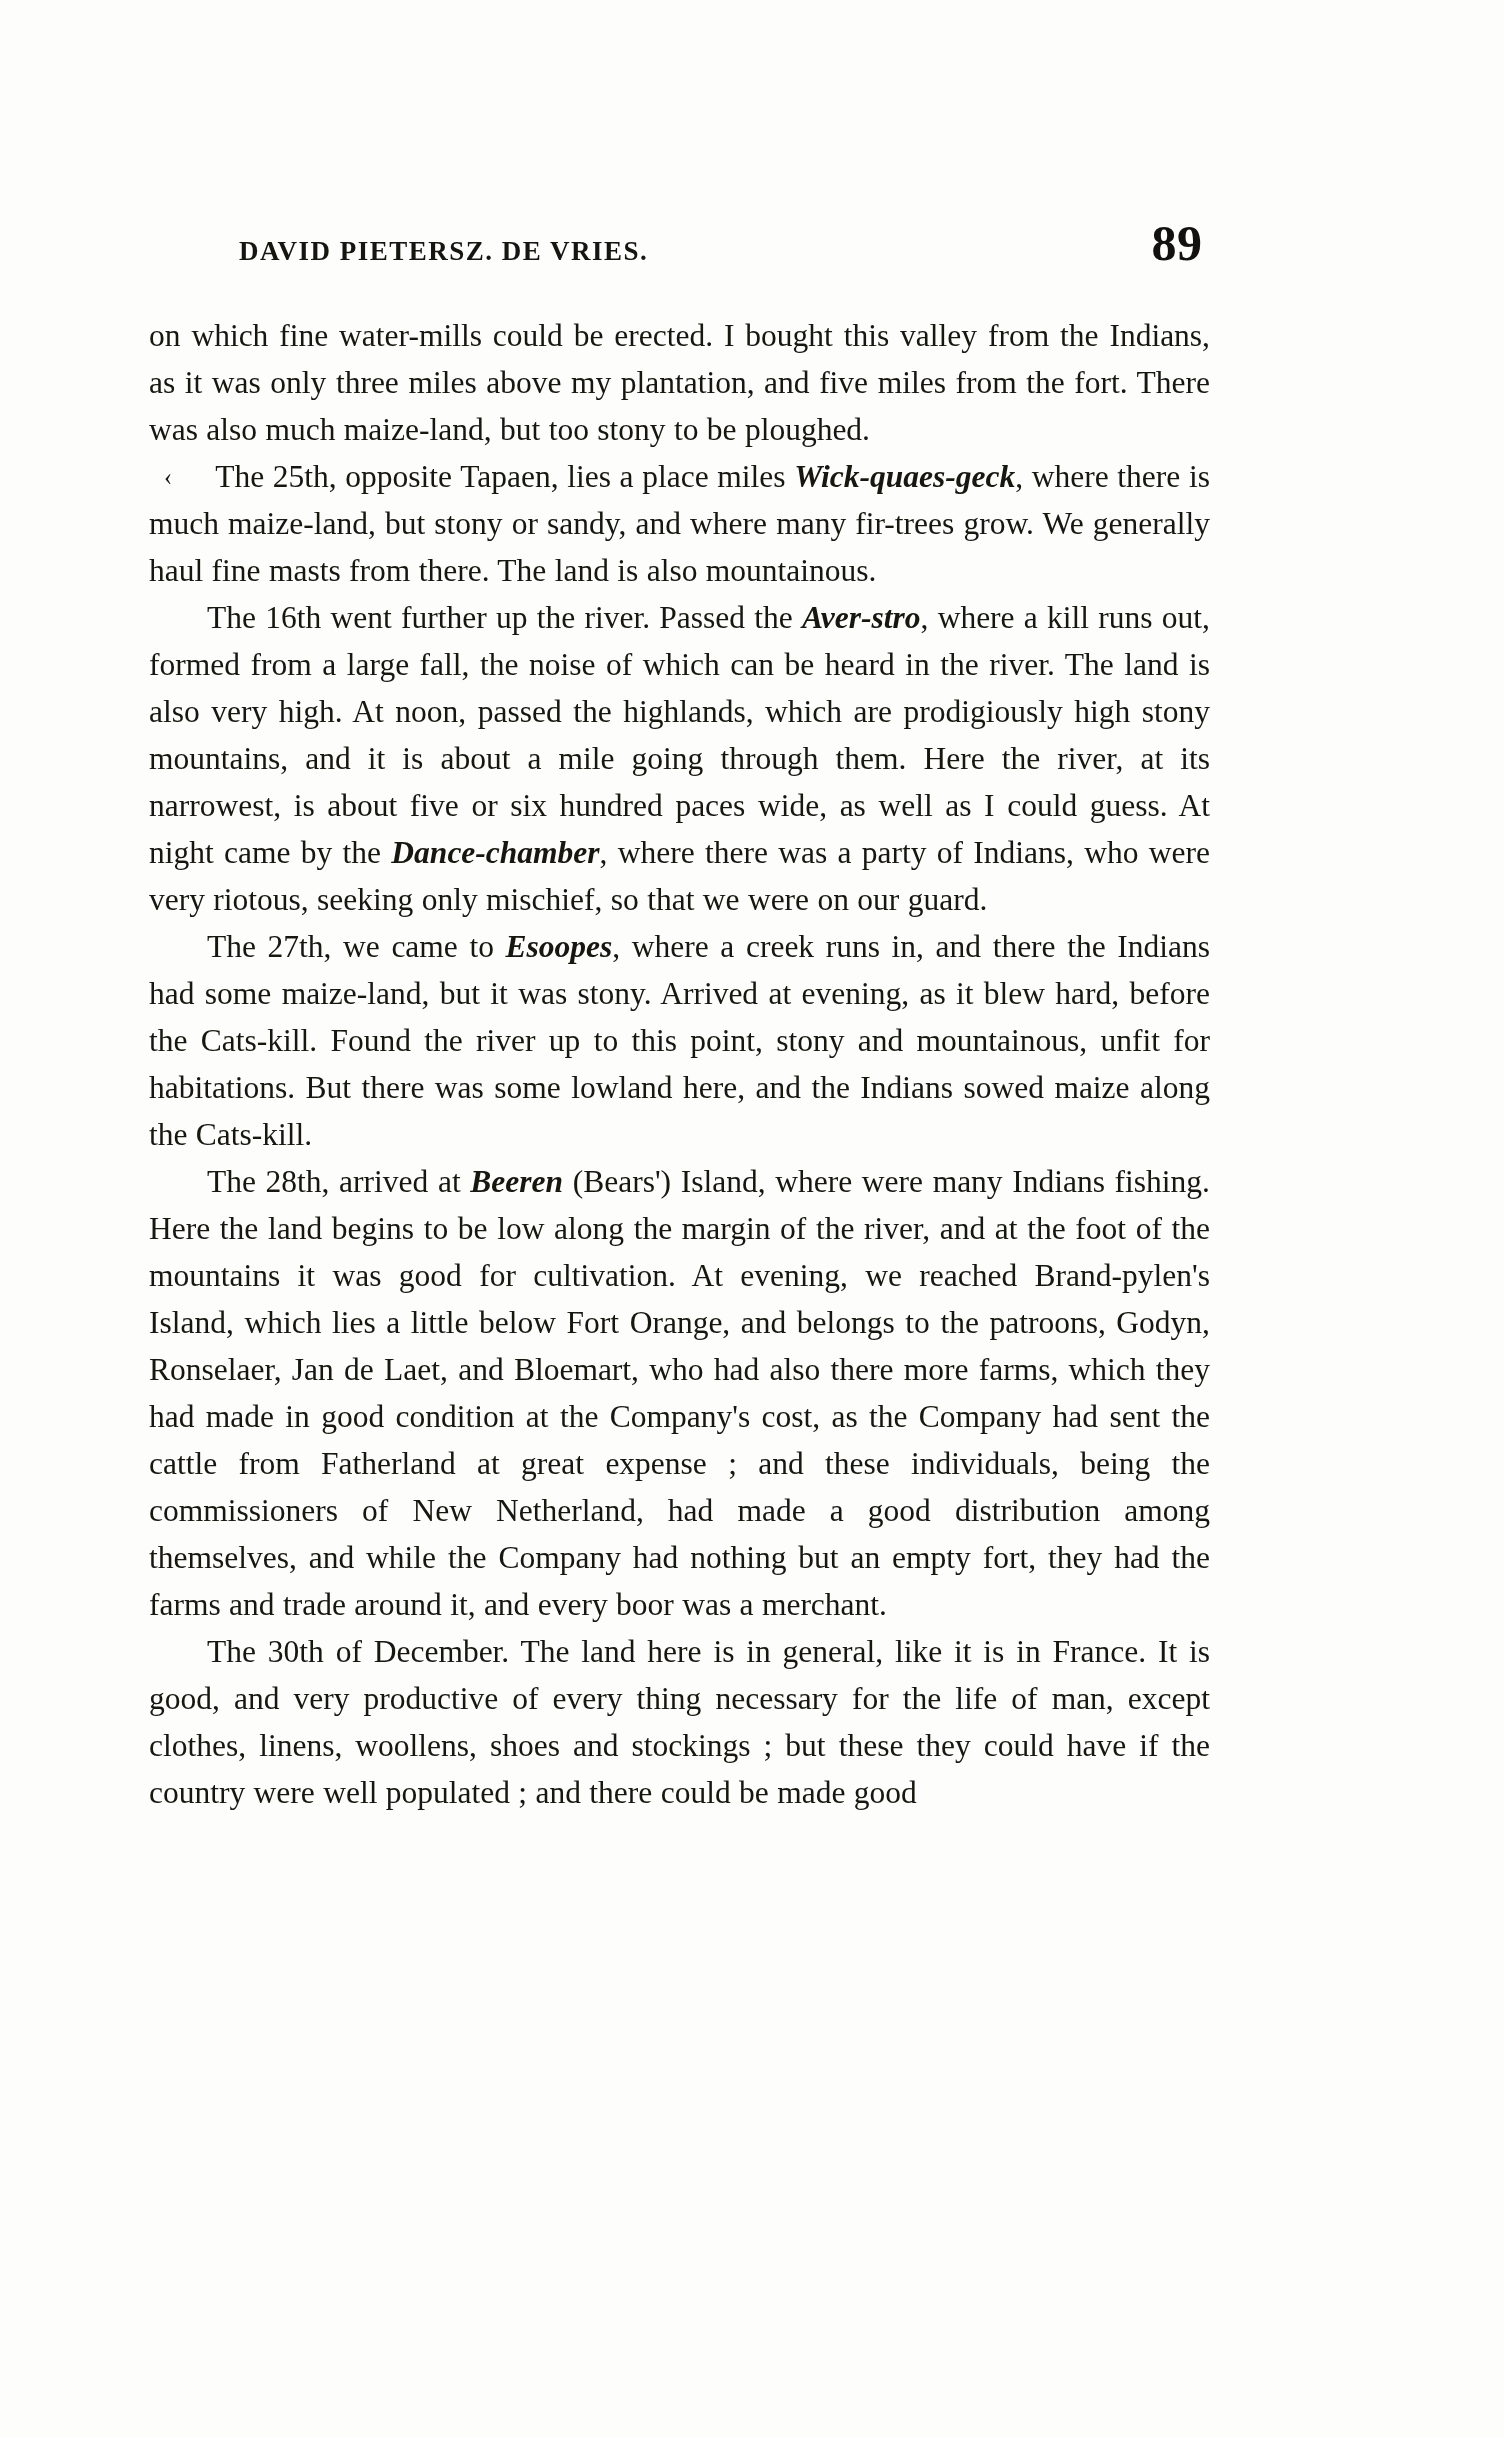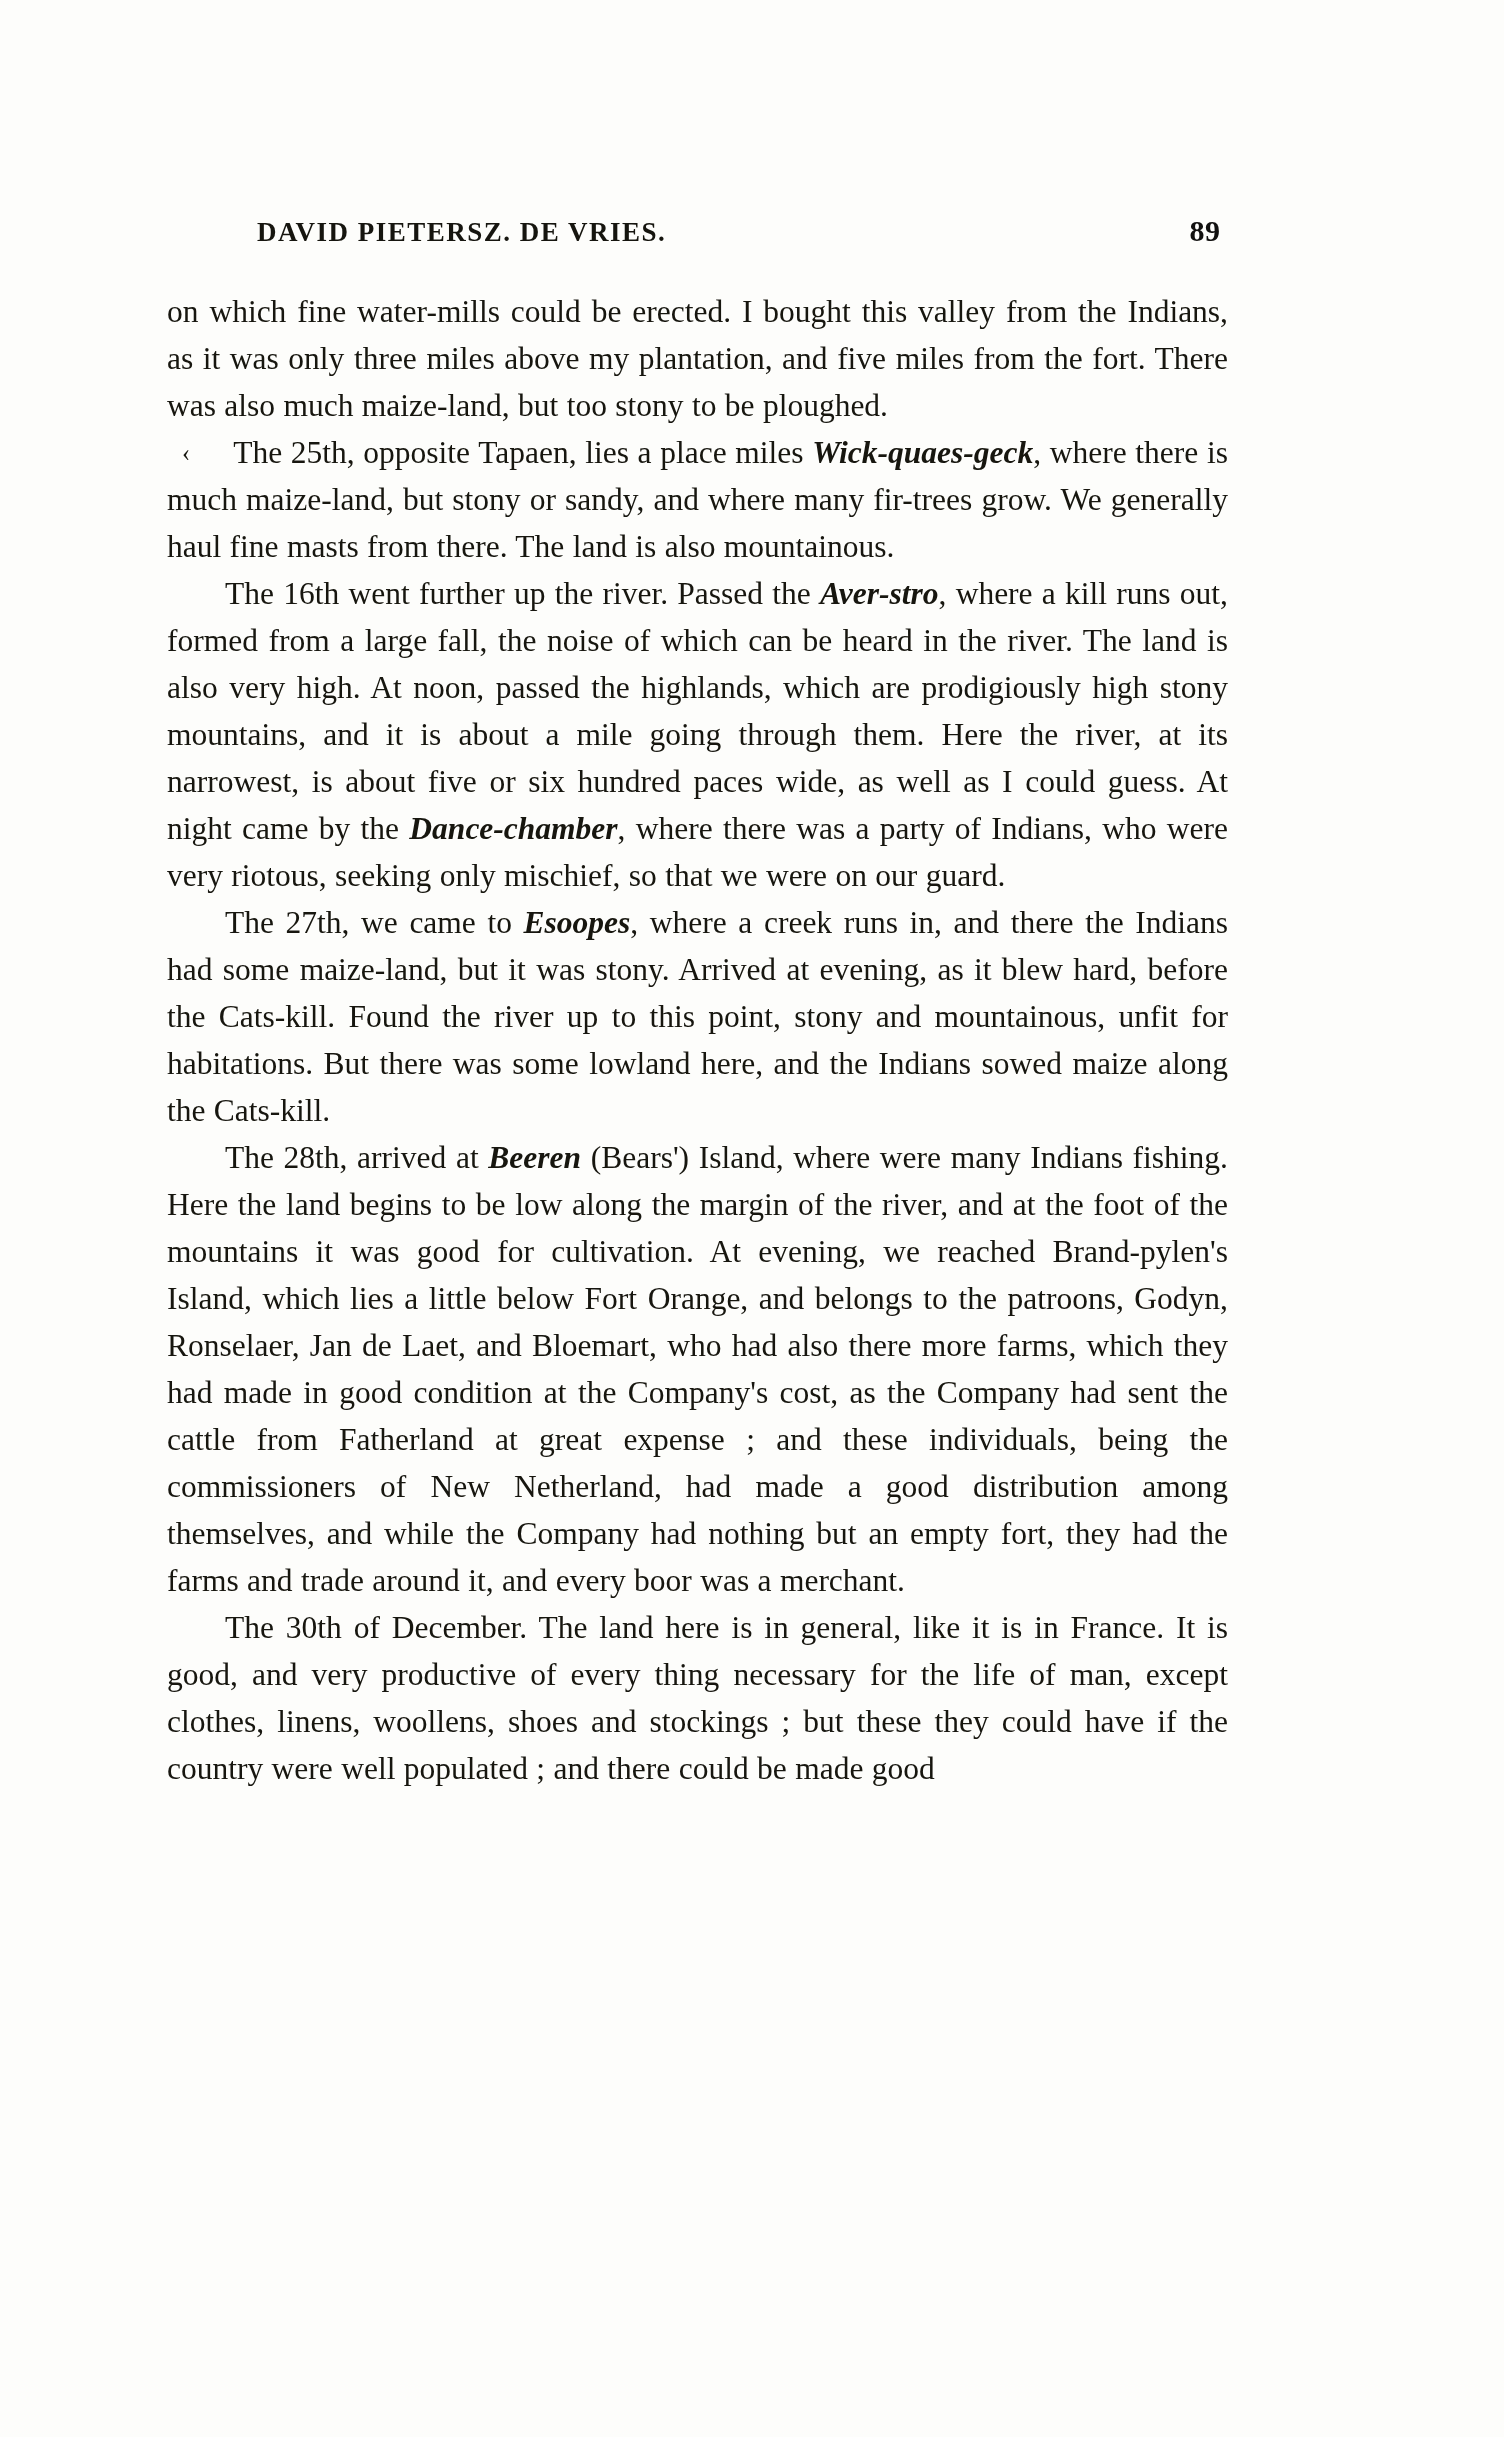--- a/index.html
+++ b/index.html
@@ -16,41 +16,41 @@
   }
   .page {
     position: relative;
     width: 1505px;
     height: 2438px;
     background: #fdfdfb;
     overflow: hidden;
   }
   .content {
     position: absolute;
-    left: 167px;
+    left: 149px;
     top: 214px;
     width: 1061px;
   }
   .header {
     display: flex;
     align-items: baseline;
     justify-content: space-between;
     margin-bottom: 40px;
     padding-left: 90px;
     padding-right: 7.5px;
   }
   .running-head {
     font-variant: small-caps;
     font-size: 27px;
     letter-spacing: 1.5px;
     font-weight: bold;
     color: #16150f;
   }
   .folio {
-    font-size: 30px;
+    font-size: 50px;
     font-weight: bold;
     color: #121110;
     letter-spacing: 0.5px;
   }
   .body-text p {
     margin: 0;
     font-size: 31.5px;
     line-height: 47px;
     text-align: justify;
     text-justify: inter-word;

